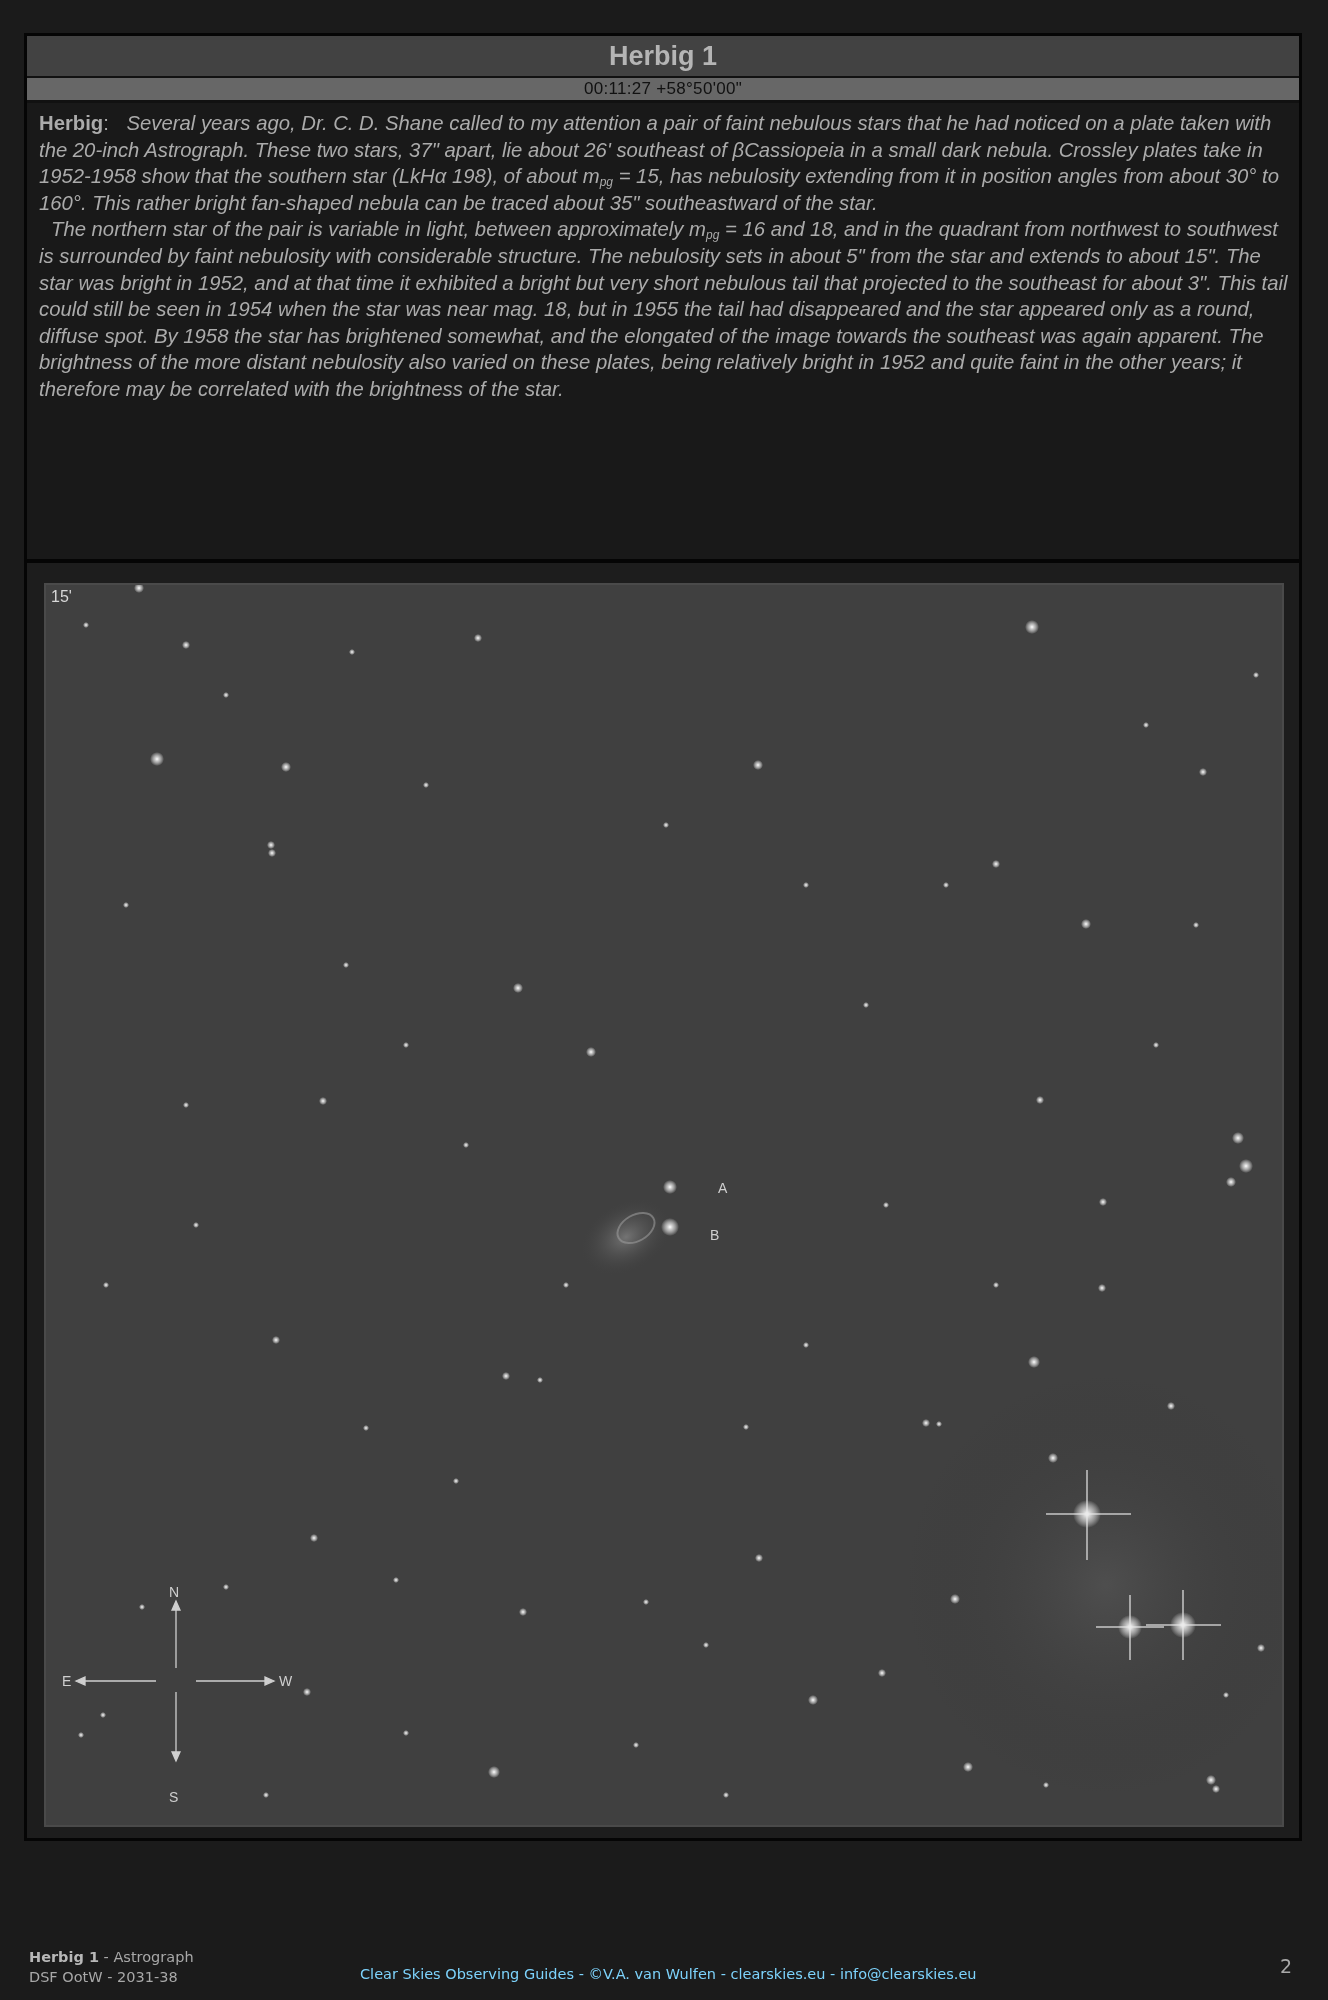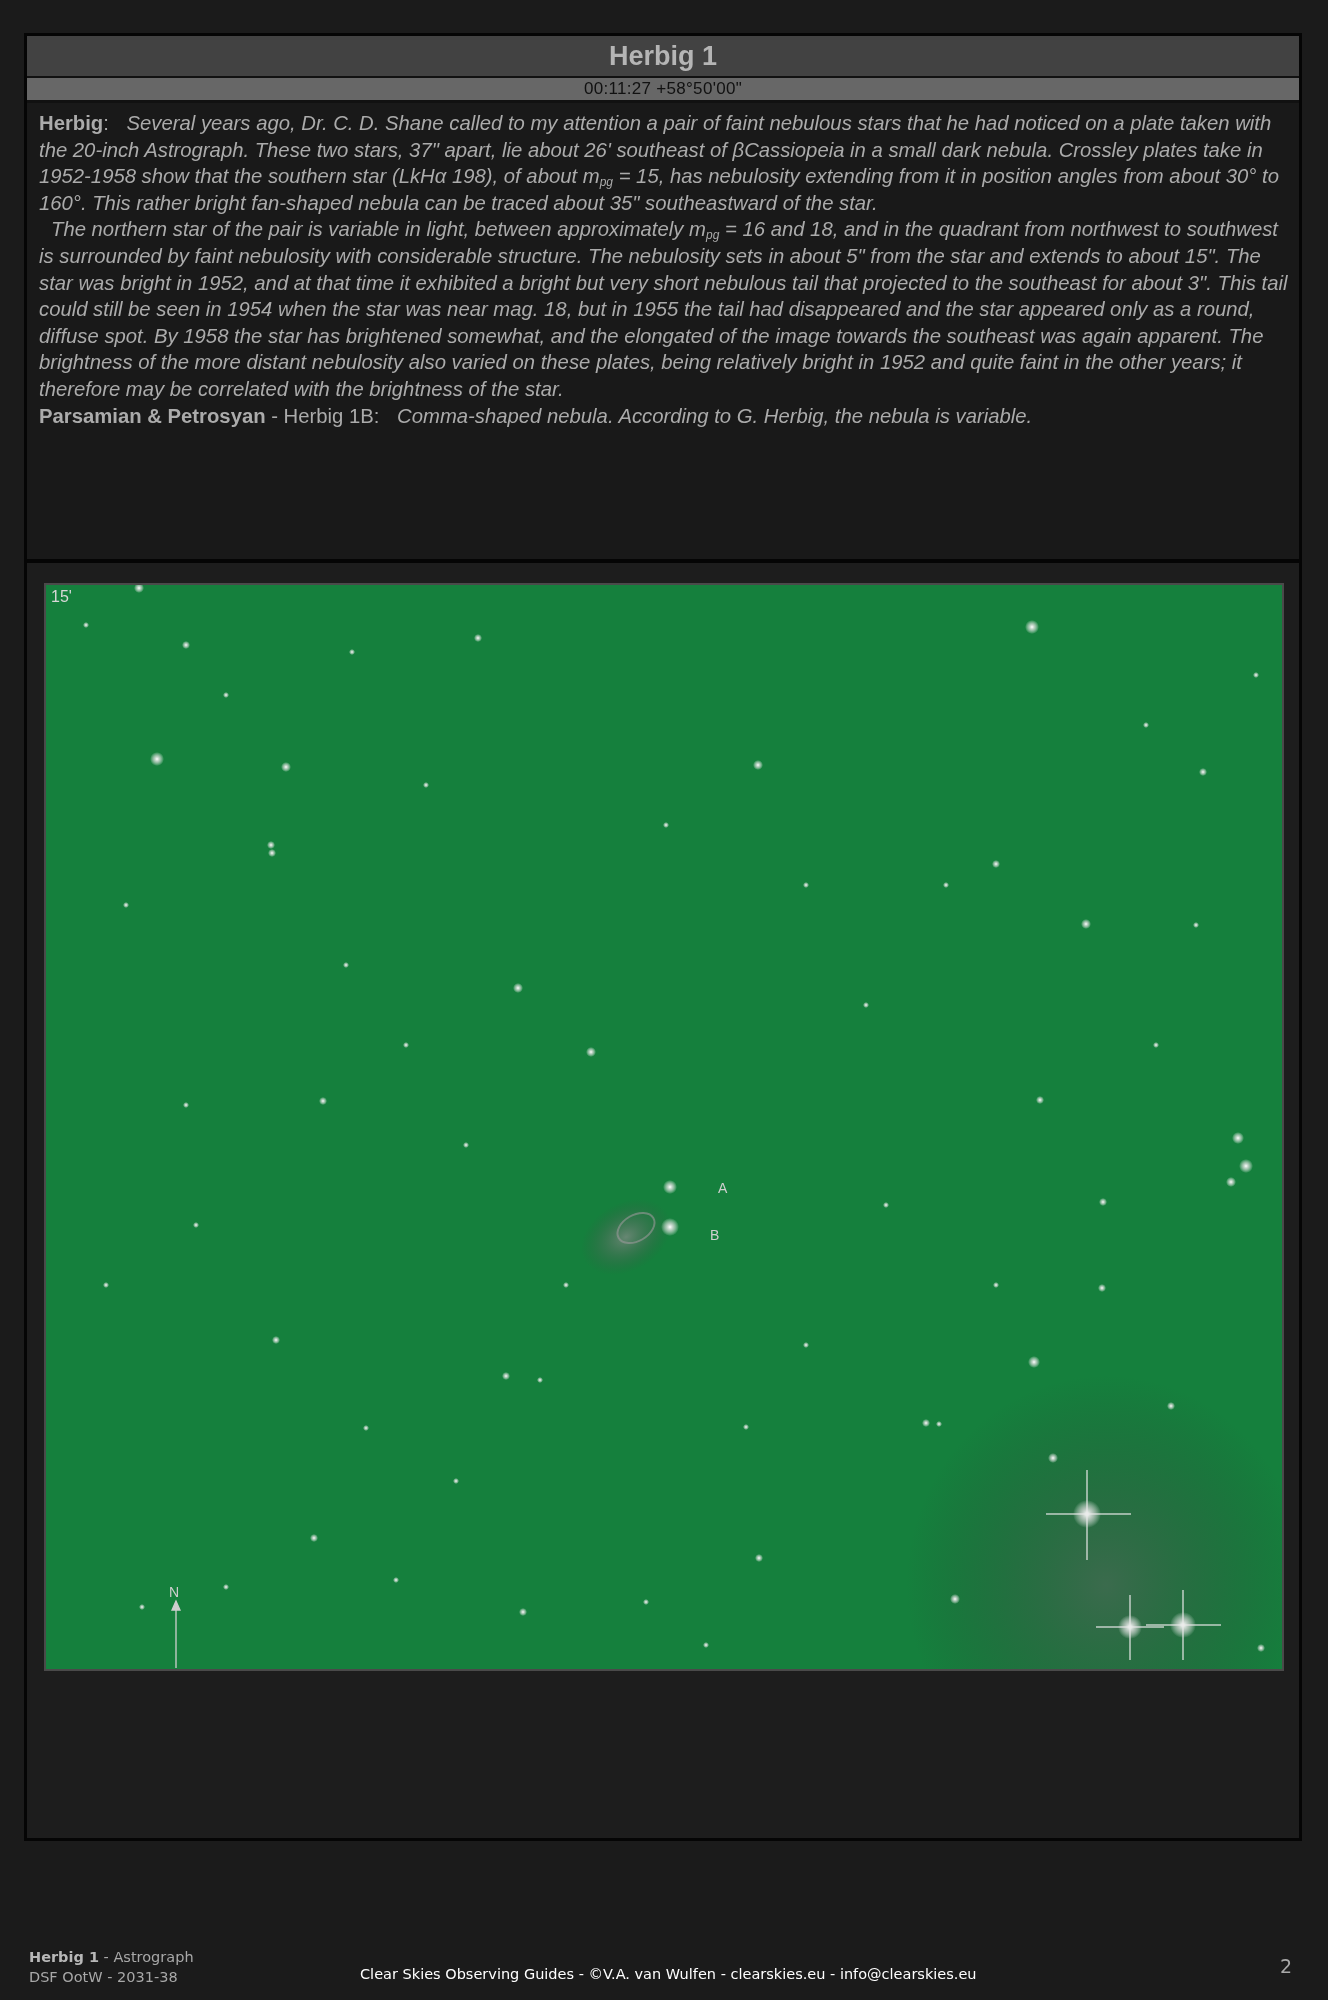--- a/index.html
+++ b/index.html
@@ -30,43 +30,42 @@
     font-size:20.3px; line-height:26.6px; color:#ababab;
   }
   .desc p { margin:0; }
   .desc i { font-style:italic;margin-left:12px; }
   .desc b { font-weight:bold; }
   .desc sub { font-size:12px; vertical-align:-3px; line-height:0; }
   .image-panel {
     position:absolute; left:0; top:531px; right:0; bottom:0; background:#1d1d1d;
   }
   .sky {
-    position:absolute; left:17px; top:16px; width:1240px; height:1088px;
-    border:2px solid #4a4a4a; box-sizing:border-box; background:#15803d; overflow:hidden;
+    position:absolute; left:17px; top:16px; width:1240px; height:1244px;
+    border:2px solid #4a4a4a; box-sizing:border-box; background:#404040; overflow:hidden;
   }
   .sky svg { position:absolute; left:0; top:0; }
   .scale-label { position:absolute; left:5px; top:3px; color:#d8d8d8; font-size:16px; }
   .obj-label { position:absolute; color:#cfcfcf; font-size:14px; }
   .compass-label { position:absolute; color:#cfcfcf; font-size:14px; }
   .footer-left { position:absolute; left:29px; top:1947px; font-family:"DejaVu Sans", sans-serif; font-size:14.5px; line-height:20px; color:#a8a8a8; }
   .footer-left b { color:#b8b8b8; }
-  .footer-center { position:absolute; left:360px; top:1966px; font-family:"DejaVu Sans", sans-serif; font-size:14.5px; color:#ffffff; }
+  .footer-center { position:absolute; left:360px; top:1966px; font-family:"DejaVu Sans", sans-serif; font-size:14.5px; color:#7dd3fc; }
   .footer-page { position:absolute; left:1280px; top:1955px; font-family:"DejaVu Sans", sans-serif; font-size:19px; color:#a8a8a8; }
 </style>
 </head>
 <body>
 
 <div class="frame">
   <div class="title-bar">Herbig 1</div>
   <div class="coord-bar">00:11:27 +58°50'00"</div>
 
   <div class="desc">
     <p><b>Herbig</b>: <i><span>Several years ago, Dr. C. D. Shane called to my attention a pair of faint nebulous stars that he had noticed on a plate taken with the 20-inch Astrograph. These two stars, 37" apart, lie about 26' southeast of </span><span>β</span><span>Cassiopeia in a small dark nebula. Crossley plates take in 1952-1958 show that the southern star (LkH</span><span>α</span><span> 198), of about m</span><sub>pg</sub><span> = 15, has nebulosity extending from it in position angles from about 30° to 160°. This rather bright fan-shaped nebula can be traced about 35" southeastward of the star.</span></i></p>
     <p><i><span>The northern star of the pair is variable in light, between approximately m</span><sub>pg</sub><span> = 16 and 18, and in the quadrant from northwest to southwest is surrounded by faint nebulosity with considerable structure. The nebulosity sets in about 5" from the star and extends to about 15". The star was bright in 1952, and at that time it exhibited a bright but very short nebulous tail that projected to the southeast for about 3". This tail could still be seen in 1954 when the star was near mag. 18, but in 1955 the tail had disappeared and the star appeared only as a round, diffuse spot. By 1958 the star has brightened somewhat, and the elongated of the image towards the southeast was again apparent. The brightness of the more distant nebulosity also varied on these plates, being relatively bright in 1952 and quite faint in the other years; it therefore may be correlated with the brightness of the star.</span></i></p>
-    <p><b>Parsamian &amp; Petrosyan</b><span> - Herbig 1B: </span><i>Comma-shaped nebula. According to G. Herbig, the nebula is variable.</i></p>
   </div>
 
   <div class="image-panel">
     <div class="sky">
       <svg width="1236" height="1240" viewBox="0 0 1236 1240">
         <defs>
           <radialGradient id="star" cx="50%" cy="50%" r="50%">
             <stop offset="0%" stop-color="#ffffff" stop-opacity="1"></stop>
             <stop offset="45%" stop-color="#e0e0e0" stop-opacity="0.7"></stop>
             <stop offset="100%" stop-color="#ffffff" stop-opacity="0"></stop>

